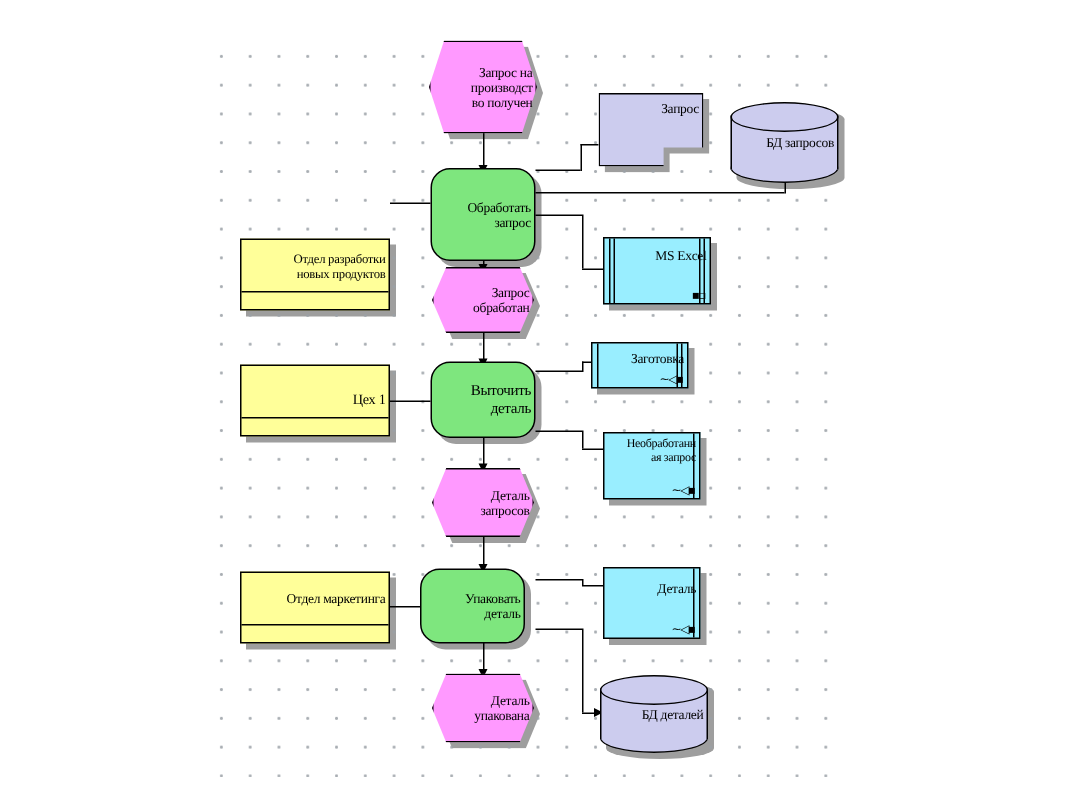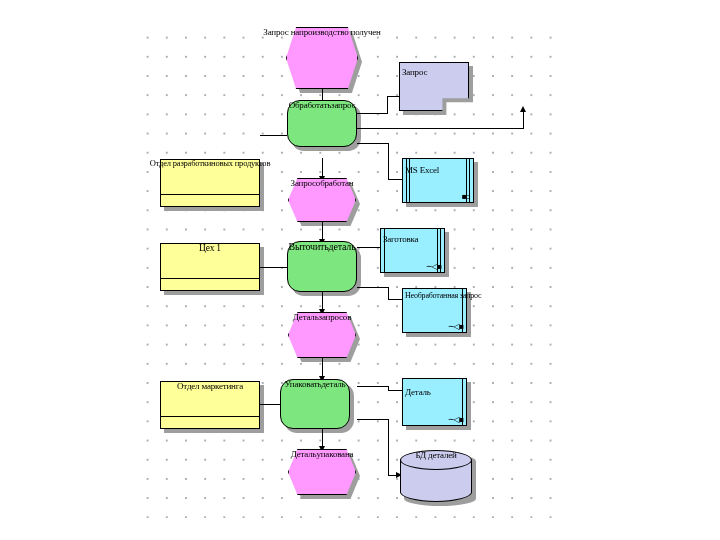--- a/index.html
+++ b/index.html
@@ -14,21 +14,21 @@
   #grid{
     position:absolute;left:138px;top:28px;width:430px;height:490px;
     background-image:radial-gradient(#9aa0a6 0.9px, rgba(0,0,0,0) 1px);
     background-size:19.2px 19.2px;
     background-position:0 0;
     opacity:.85;
   }
   .node{position:absolute;box-sizing:border-box;}
   .lbl{
     position:absolute;left:0;top:0;width:100%;height:100%;
-    display:flex;flex-direction:row;align-items:flex-start;justify-content:center;
+    display:flex;flex-direction:column;align-items:flex-end;justify-content:center;
     text-align:center;line-height:1.12;color:#000;
     letter-spacing:-0.2px;
     padding:0 3px;box-sizing:border-box;
     pointer-events:none;
   }
   .lbl span{display:block;white-space:nowrap;}
 
   
   .hex{ }
   .hex .shape{
@@ -200,33 +200,42 @@
   </div>
 
   <div class="node doc" style="left:399px;top:62px;width:70px;height:49px;">
     <div class="shadow"></div>
     <div class="shape"></div>
     <div class="lbl" style="font-size:9px;justify-content:flex-start;padding-top:5px;">
       <span>Запрос</span>
     </div>
   </div>
 
+  <div class="node db" style="left:487px;top:68px;width:72px;height:54px;">
+    <div class="shadow"></div>
+    <div class="bot"></div>
+    <div class="body"></div>
+    <div class="top"></div>
+    <div class="lbl" style="font-size:9px;">
+      <span>БД запросов</span>
+    </div>
+  </div>
 
   <div class="node org" style="left:160px;top:111px;width:100px;height:48px;margin-top:48px;">
     <div class="shadow"></div>
     <div class="shape">
         <div class="bar"></div>
       </div>
     <div class="lbl" style="font-size:8.5px;padding-bottom:11px;">
       <span>Отдел разработки</span>
       <span>новых продуктов</span>
     </div>
   </div>
 
-  <div class="node fn" style="left:287px;top:100px;width:70px;height:47px;">
+  <div class="node fn" style="left:287px;top:112px;width:70px;height:62px;">
     <div class="shadow"></div>
     <div class="shape"></div>
     <div class="lbl" style="font-size:9px;">
       <span>Обработать</span>
       <span>запрос</span>
     </div>
   </div>
 
   <div class="node info" style="left:402px;top:158px;width:72px;height:45px;">
     <div class="shadow"></div>
@@ -244,21 +253,21 @@
 
   <div class="node hex" style="left:288px;top:178px;width:68px;height:44px;">
     <div class="shadow"></div>
     <div class="shape"></div>
     <div class="lbl" style="font-size:9px;">
       <span>Запрос</span>
       <span>обработан</span>
     </div>
   </div>
 
-  <div class="node info" style="left:380px;top:228px;width:65px;height:45px;">
+  <div class="node info" style="left:394px;top:228px;width:65px;height:31px;">
     <div class="shadow"></div>
     <div class="shape">
       <div class="railL"></div>
       <div class="railR"></div>
       <div class="railR2"></div>
     </div>
     <div class="lbl" style="font-size:9px;justify-content:flex-start;padding-top:6px;">
       <span>Заготовка</span>
     </div>
     <div class="corner-icon">∼◁▪</div>

